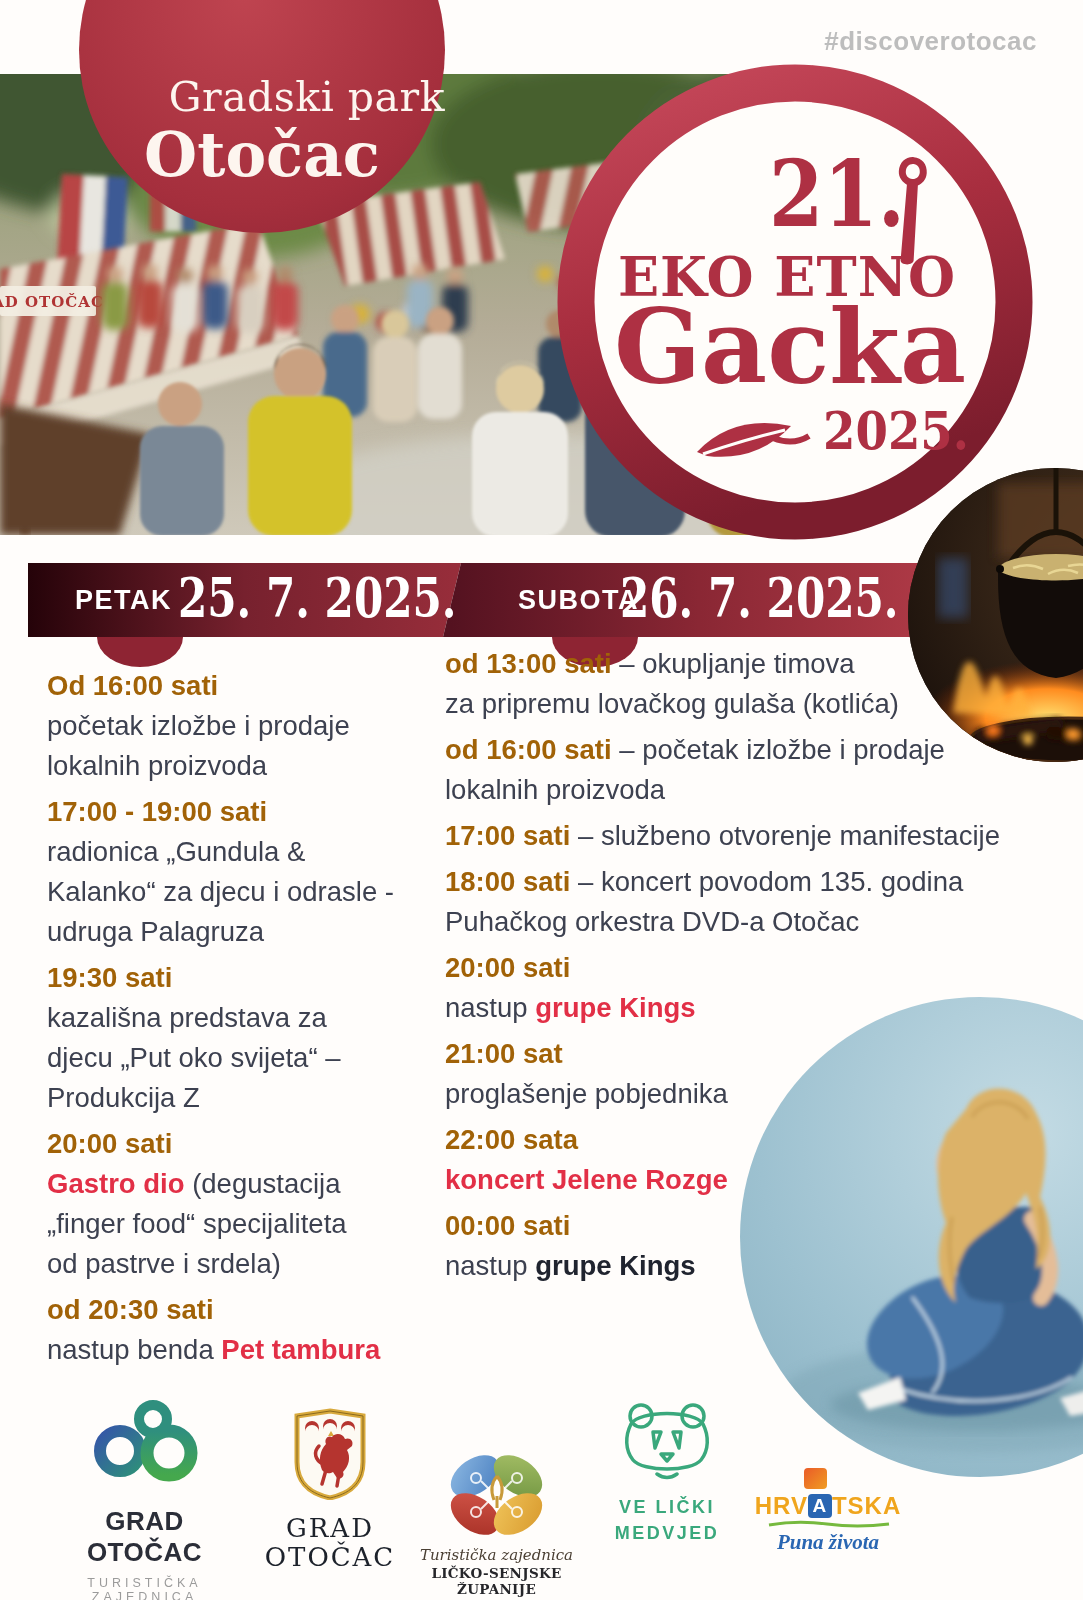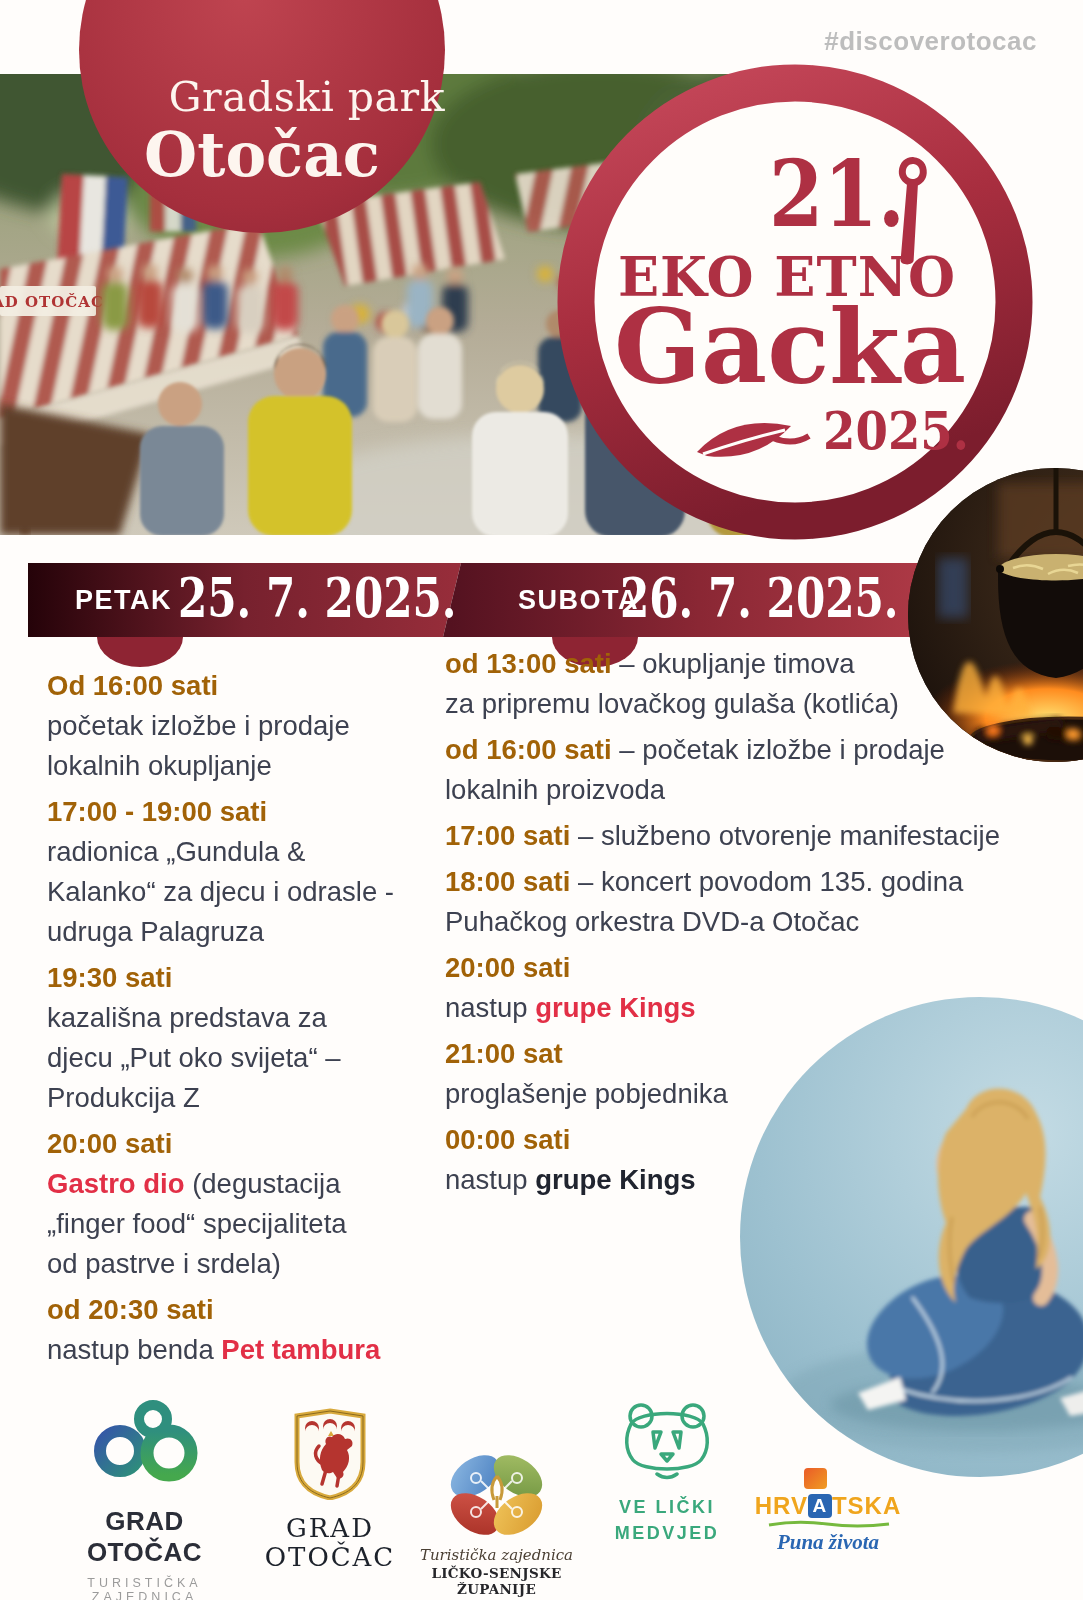--- a/index.html
+++ b/index.html
@@ -322,21 +322,21 @@
   <div class="day-date serif" id="date-petak">25. 7. 2025.</div>
   <div class="day-label" id="label-subota">SUBOTA</div>
   <div class="day-date serif" id="date-subota">26. 7. 2025.</div>
 </div>
 <div class="droplet" id="droplet-1"></div>
 <div class="droplet" id="droplet-2"></div>
 
 <div class="abs schedule-col" id="col-left">
     <p class="event"><span class="time">Od 16:00 sati</span>
 <span class="run-n">početak izložbe i prodaje
-lokalnih okupljanje</span></p>
+lokalnih proizvoda</span></p>
     <p class="event"><span class="time">17:00 - 19:00 sati</span>
 <span class="run-n">radionica „Gundula &amp;
 Kalanko“ za djecu i odrasle -
 udruga Palagruza</span></p>
     <p class="event"><span class="time">19:30 sati</span>
 <span class="run-n">kazališna predstava za
 djecu „Put oko svijeta“ –
 Produkcija Z</span></p>
     <p class="event"><span class="time">20:00 sati</span>
 <span class="run-r">Gastro dio</span><span class="run-n"> (degustacija
@@ -350,20 +350,22 @@
 za pripremu lovačkog gulaša (kotlića)</span></p>
     <p class="event"><span class="time">od 16:00 sati</span><span class="run-n"> – početak izložbe i prodaje
 lokalnih proizvoda</span></p>
     <p class="event"><span class="time">17:00 sati</span><span class="run-n"> – službeno otvorenje manifestacije</span></p>
     <p class="event"><span class="time">18:00 sati</span><span class="run-n"> – koncert povodom 135. godina
 Puhačkog orkestra DVD-a Otočac</span></p>
     <p class="event"><span class="time">20:00 sati</span>
 <span class="run-n">nastup </span><span class="run-r">grupe Kings</span></p>
     <p class="event"><span class="time">21:00 sat</span>
 <span class="run-n">proglašenje pobjednika</span></p>
+    <p class="event"><span class="time">22:00 sata</span>
+<span class="run-r">koncert Jelene Rozge</span></p>
     <p class="event"><span class="time">00:00 sati</span>
 <span class="run-n">nastup </span><span class="run-b">grupe Kings</span></p>
   </div>
 
 <div class="abs" id="cauldron-circle">
   <svg width="294" height="294" viewBox="0 0 294 294">
     <defs>
       <radialGradient id="cbg" cx="70%" cy="35%" r="80%">
         <stop offset="0" stop-color="#4a3420"></stop>
           <stop offset="1" stop-color="#1c120c"></stop>

